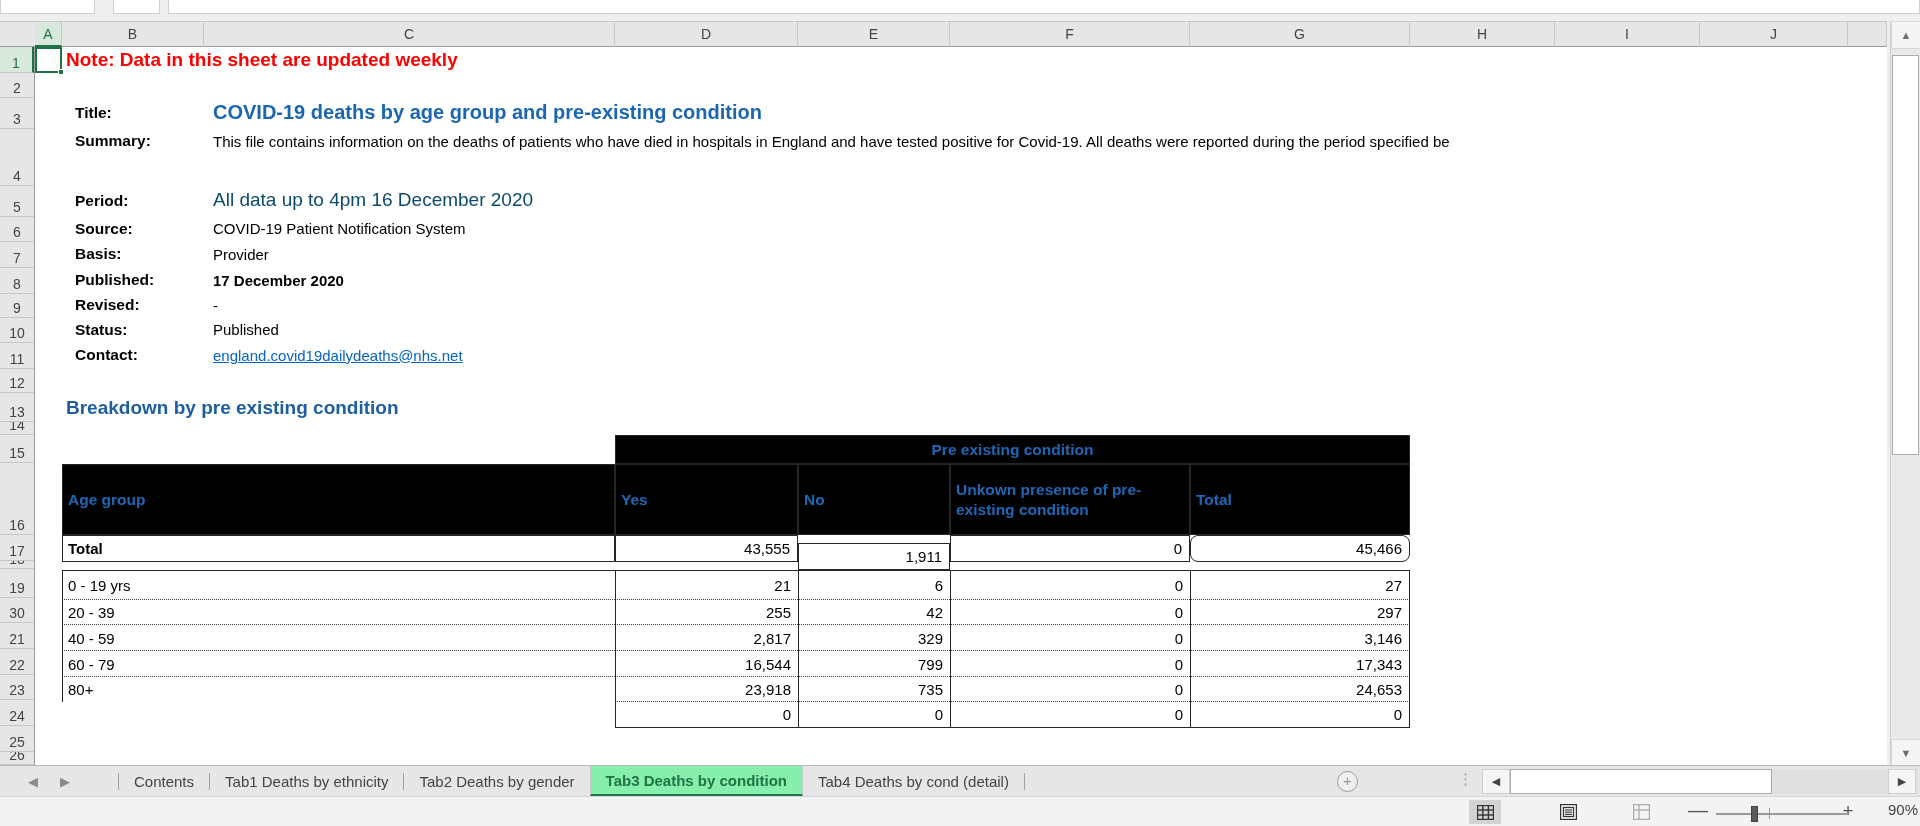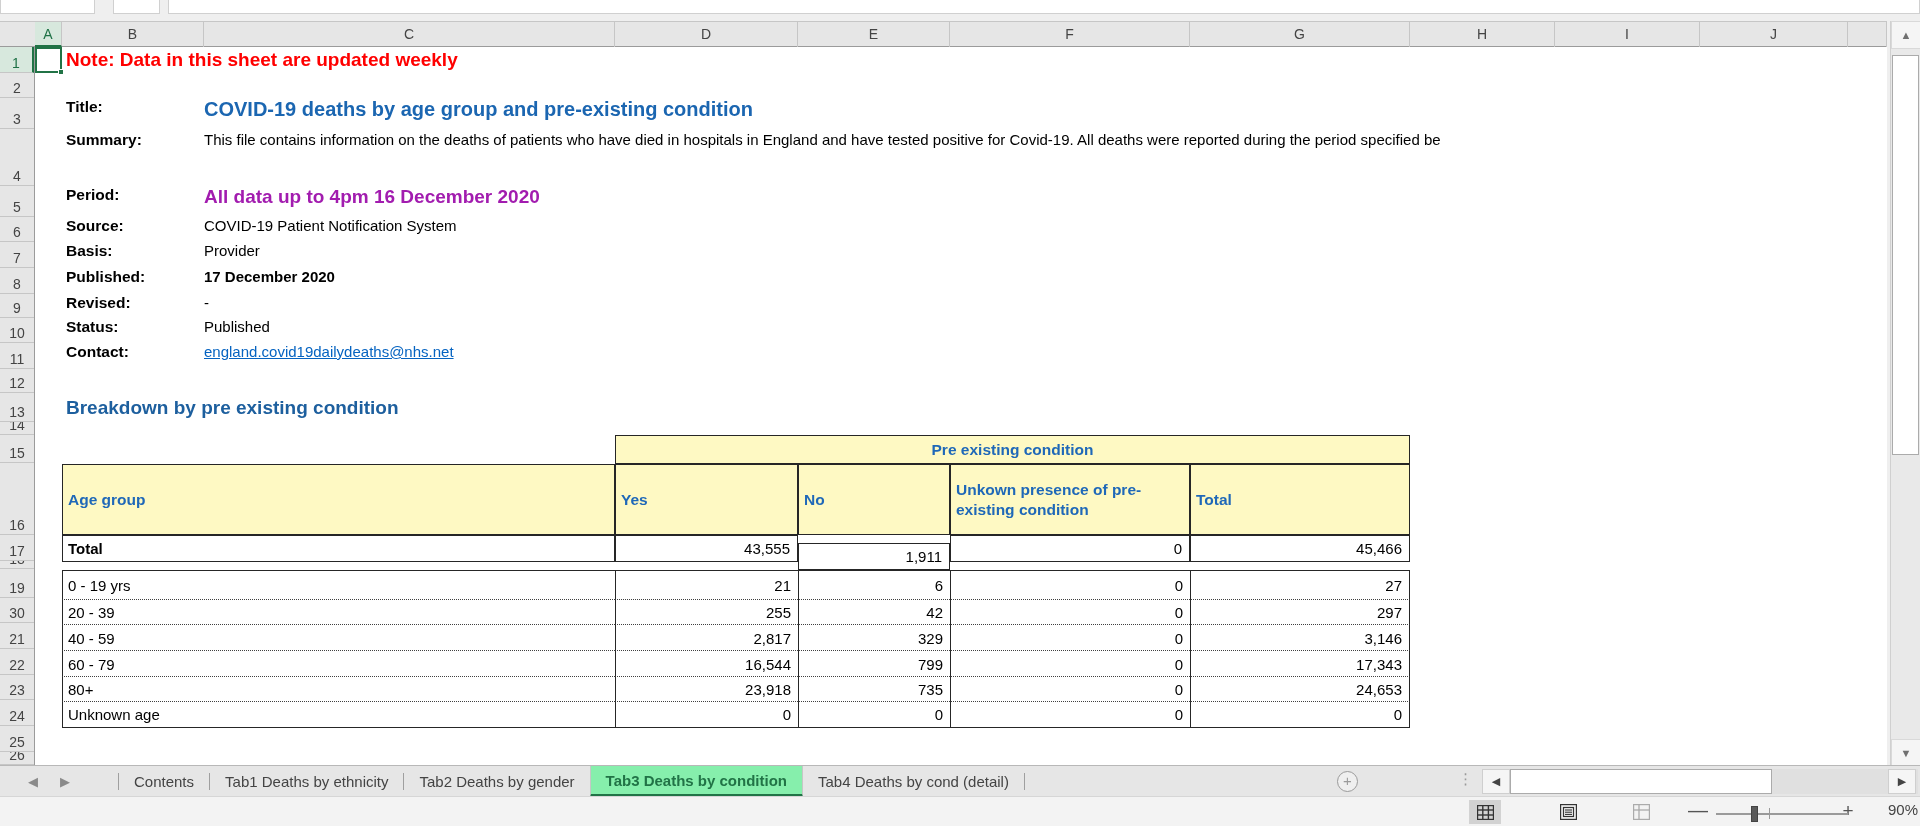--- a/index.html
+++ b/index.html
@@ -30,34 +30,34 @@
 
   
   #canvas { position:absolute; left:35px; top:47px; width:1852px; height:718px;
             background:#fff; overflow:hidden; }
   .abs { position:absolute; white-space:nowrap; }
   #note { left:31px; top:0; height:26px; line-height:26px; font-size:19px; font-weight:bold; color:#FF0000; }
   #a1-selection { position:absolute; left:0; top:0; width:27px; height:26px;
                   border:2px solid #217346; }
   #fill-handle { position:absolute; left:23px; top:22px; width:6px; height:6px;
                  background:#217346; border:1px solid #fff; }
-  .field-row { position:absolute; left:31px; display:flex; align-items:flex-start; }
+  .field-row { position:absolute; left:40px; display:flex; align-items:center; }
   .f-label { width:138px; font-size:15.5px; font-weight:bold; color:#000; padding-bottom:2px; }
   .f-value { font-size:15px; color:#000; padding-bottom:2px; }
   .f-value.title  { font-size:20px; font-weight:bold; color:#1B66B1; padding-bottom:3px; }
-  .f-value.period { font-size:19px; font-weight:bold; color:#a21caf; padding-bottom:3px; }
+  .f-value.period { font-size:19px; font-weight:normal; color:#0c4a6e; padding-bottom:3px; }
   .f-value.bold   { font-weight:bold; }
   .f-value.link   { color:#0563C1; text-decoration:underline; }
   #section-heading { left:31px; top:346px; height:29px; line-height:29px;
                      font-size:19px; font-weight:bold; color:#1D5F9E; }
 
   
   #table { position:absolute; left:27px; top:388px; width:1349px; height:291px; }
   .tcell { position:absolute; overflow:hidden; font-size:15px; color:#000; display:flex; align-items:center; }
-  .tcell.hdr { background:#fef9c3; color:#1F68B8; font-weight:bold; font-size:15.5px;
+  .tcell.hdr { background:#000000; color:#1F68B8; font-weight:bold; font-size:15.5px;
                border:1px solid #262626; line-height:1.25; }
   .tcell.ghdr { justify-content:center; }
   .tcell.lbl { padding-left:5px; justify-content:flex-start; }
   .tcell.num { padding-right:7px; justify-content:flex-end; }
   .tcell.solid { border:1px solid #262626; }
 
   
   #vscroll { position:absolute; left:1890px; top:21px; width:30px; height:747px;
              background:#E9E9E9; border-left:1px solid #D0D0D0; }
   .scroll-btn { position:absolute; left:0; width:30px; height:28px; background:#F5F5F5;
@@ -206,21 +206,21 @@
         <div class="tcell hdr ghdr" style="left: 553px; top: 0px; width: 795px; height: 29px;">Pre existing condition</div>
         <div class="tcell hdr lbl" style="left: 0px; top: 29px; width: 553px; height: 71px;">Age group</div>
         <div class="tcell hdr lbl" style="left: 553px; top: 29px; width: 183px; height: 71px;">Yes</div>
         <div class="tcell hdr lbl" style="left: 736px; top: 29px; width: 152px; height: 71px;">No</div>
         <div class="tcell hdr lbl" style="left: 888px; top: 29px; width: 240px; height: 71px; white-space: normal;">Unkown presence of pre-existing condition</div>
         <div class="tcell hdr lbl" style="left: 1128px; top: 29px; width: 220px; height: 71px;">Total</div>
         <div class="tcell solid lbl" style="left: 0px; top: 100px; width: 553px; height: 27px; font-weight: bold;">Total</div>
         <div class="tcell solid num" style="left: 553px; top: 100px; width: 183px; height: 27px;">43,555</div>
         <div class="tcell solid num" style="left: 736px; top: 100px; width: 152px; height: 27px; margin-top: 8px;">1,911</div>
         <div class="tcell solid num" style="left: 888px; top: 100px; width: 240px; height: 27px;">0</div>
-        <div class="tcell solid num" style="left: 1128px; top: 100px; width: 220px; height: 27px;">45,466</div>
+        <div class="tcell solid num" style="left: 1128px; top: 100px; width: 220px; height: 27px; border-radius: 8px;">45,466</div>
         <div class="tcell lbl" style="left: 0px; top: 135px; width: 553px; height: 30px; border-left: 1px solid rgb(38, 38, 38); border-top: 1px solid rgb(38, 38, 38);">0 - 19 yrs</div>
         <div class="tcell num" style="left: 553px; top: 135px; width: 183px; height: 30px; border-left: 1px solid rgb(38, 38, 38); border-top: 1px solid rgb(38, 38, 38);">21</div>
         <div class="tcell num" style="left: 736px; top: 135px; width: 152px; height: 30px; border-left: 1px solid rgb(38, 38, 38); border-top: 1px solid rgb(38, 38, 38);">6</div>
         <div class="tcell num" style="left: 888px; top: 135px; width: 240px; height: 30px; border-left: 1px solid rgb(38, 38, 38); border-top: 1px solid rgb(38, 38, 38);">0</div>
         <div class="tcell num" style="left: 1128px; top: 135px; width: 220px; height: 30px; border-left: 1px solid rgb(38, 38, 38); border-right: 1px solid rgb(38, 38, 38); border-top: 1px solid rgb(38, 38, 38);">27</div>
         <div class="tcell lbl" style="left: 0px; top: 164px; width: 553px; height: 26px; border-left: 1px solid rgb(38, 38, 38); border-top: 1px dotted rgb(64, 64, 64);">20 - 39</div>
         <div class="tcell num" style="left: 553px; top: 164px; width: 183px; height: 26px; border-left: 1px solid rgb(38, 38, 38); border-top: 1px dotted rgb(64, 64, 64);">255</div>
         <div class="tcell num" style="left: 736px; top: 164px; width: 152px; height: 26px; border-left: 1px solid rgb(38, 38, 38); border-top: 1px dotted rgb(64, 64, 64);">42</div>
         <div class="tcell num" style="left: 888px; top: 164px; width: 240px; height: 26px; border-left: 1px solid rgb(38, 38, 38); border-top: 1px dotted rgb(64, 64, 64);">0</div>
         <div class="tcell num" style="left: 1128px; top: 164px; width: 220px; height: 26px; border-left: 1px solid rgb(38, 38, 38); border-right: 1px solid rgb(38, 38, 38); border-top: 1px dotted rgb(64, 64, 64);">297</div>
@@ -232,21 +232,20 @@
         <div class="tcell lbl" style="left: 0px; top: 215px; width: 553px; height: 27px; border-left: 1px solid rgb(38, 38, 38); border-top: 1px dotted rgb(64, 64, 64);">60 - 79</div>
         <div class="tcell num" style="left: 553px; top: 215px; width: 183px; height: 27px; border-left: 1px solid rgb(38, 38, 38); border-top: 1px dotted rgb(64, 64, 64);">16,544</div>
         <div class="tcell num" style="left: 736px; top: 215px; width: 152px; height: 27px; border-left: 1px solid rgb(38, 38, 38); border-top: 1px dotted rgb(64, 64, 64);">799</div>
         <div class="tcell num" style="left: 888px; top: 215px; width: 240px; height: 27px; border-left: 1px solid rgb(38, 38, 38); border-top: 1px dotted rgb(64, 64, 64);">0</div>
         <div class="tcell num" style="left: 1128px; top: 215px; width: 220px; height: 27px; border-left: 1px solid rgb(38, 38, 38); border-right: 1px solid rgb(38, 38, 38); border-top: 1px dotted rgb(64, 64, 64);">17,343</div>
         <div class="tcell lbl" style="left: 0px; top: 241px; width: 553px; height: 26px; border-left: 1px solid rgb(38, 38, 38); border-top: 1px dotted rgb(64, 64, 64);">80+</div>
         <div class="tcell num" style="left: 553px; top: 241px; width: 183px; height: 26px; border-left: 1px solid rgb(38, 38, 38); border-top: 1px dotted rgb(64, 64, 64);">23,918</div>
         <div class="tcell num" style="left: 736px; top: 241px; width: 152px; height: 26px; border-left: 1px solid rgb(38, 38, 38); border-top: 1px dotted rgb(64, 64, 64);">735</div>
         <div class="tcell num" style="left: 888px; top: 241px; width: 240px; height: 26px; border-left: 1px solid rgb(38, 38, 38); border-top: 1px dotted rgb(64, 64, 64);">0</div>
         <div class="tcell num" style="left: 1128px; top: 241px; width: 220px; height: 26px; border-left: 1px solid rgb(38, 38, 38); border-right: 1px solid rgb(38, 38, 38); border-top: 1px dotted rgb(64, 64, 64);">24,653</div>
-        <div class="tcell lbl" style="left: 0px; top: 266px; width: 553px; height: 27px; border-left: 1px solid rgb(38, 38, 38); border-top: 1px dotted rgb(64, 64, 64); border-bottom: 1px solid rgb(38, 38, 38);">Unknown age</div>
         <div class="tcell num" style="left: 553px; top: 266px; width: 183px; height: 27px; border-left: 1px solid rgb(38, 38, 38); border-top: 1px dotted rgb(64, 64, 64); border-bottom: 1px solid rgb(38, 38, 38);">0</div>
         <div class="tcell num" style="left: 736px; top: 266px; width: 152px; height: 27px; border-left: 1px solid rgb(38, 38, 38); border-top: 1px dotted rgb(64, 64, 64); border-bottom: 1px solid rgb(38, 38, 38);">0</div>
         <div class="tcell num" style="left: 888px; top: 266px; width: 240px; height: 27px; border-left: 1px solid rgb(38, 38, 38); border-top: 1px dotted rgb(64, 64, 64); border-bottom: 1px solid rgb(38, 38, 38);">0</div>
         <div class="tcell num" style="left: 1128px; top: 266px; width: 220px; height: 27px; border-width: 1px; border-style: dotted solid solid; border-color: rgb(64, 64, 64) rgb(38, 38, 38) rgb(38, 38, 38);">0</div>
       </div>
   </div>
 
   <div id="vscroll">
     <div class="scroll-btn" style="top:0;">▲</div>
     <div id="vthumb"></div>

